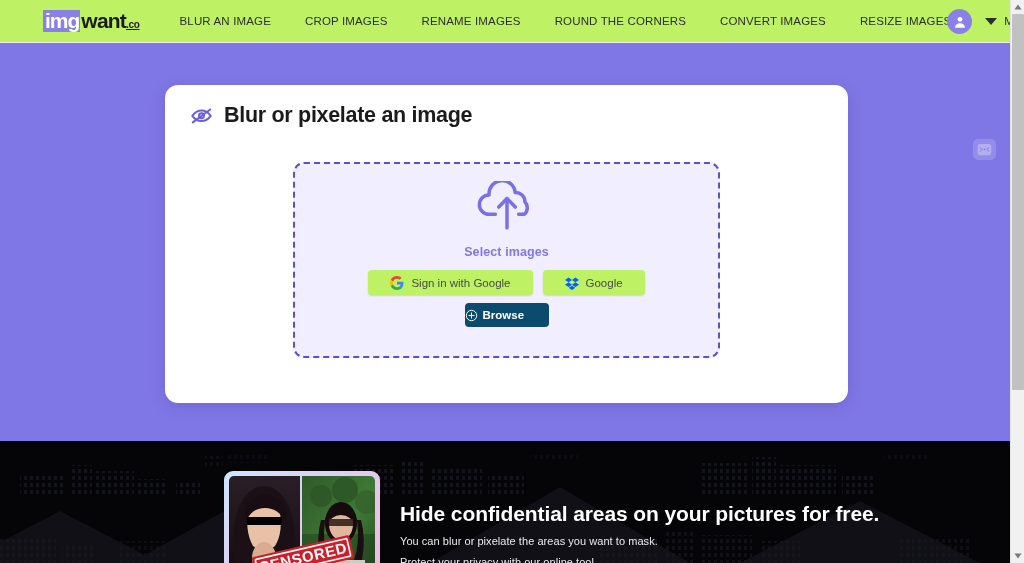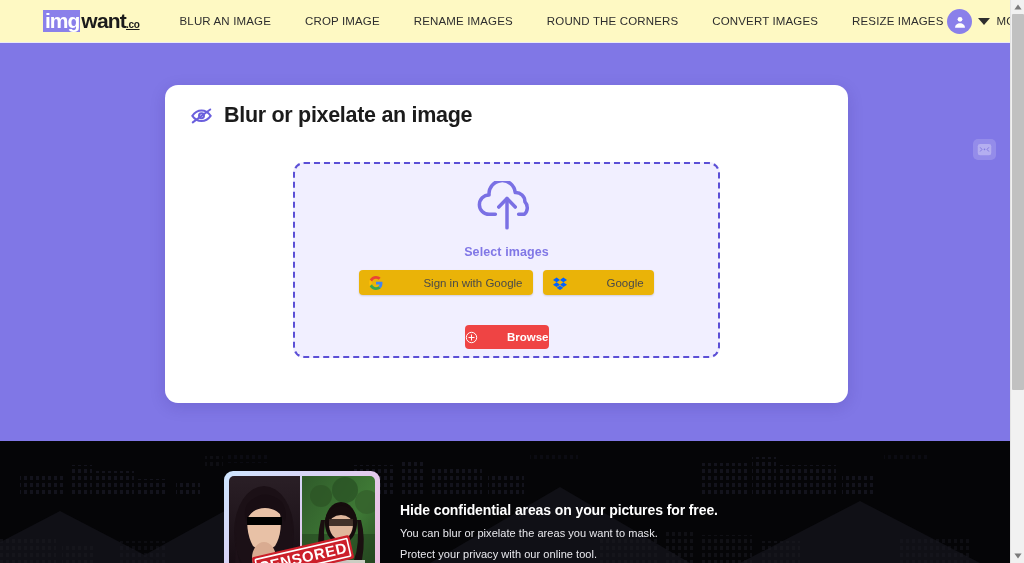--- a/index.html
+++ b/index.html
@@ -8,21 +8,21 @@
     overflow: hidden;
     font-family: "Liberation Sans", sans-serif;
     background: #fff;
   }
   #page { position: relative; width: 1024px; height: 563px; overflow: hidden; }
 
   
   .navbar {
     position: absolute; top: 0; left: 0;
     width: 1010px; height: 43px;
-    background: #fef9c3;
+    background: #bef264;
     display: flex; align-items: center;
     border-bottom: 1px solid #eceaf5;
     z-index: 5;
   }
   .logo {
     display: flex; align-items: baseline;
     margin-left: 43px;
     font-weight: bold;
     letter-spacing: -0.5px;
     cursor: pointer;
@@ -112,38 +112,37 @@
   .cloud-wrap { margin-top: 17px; }
   .select-images {
     margin-top: 5px;
     font-size: 12.5px; font-weight: bold; color: #8077e6;
     letter-spacing: 0.1px;
     cursor: pointer;
   }
   .provider-row { display: flex; margin-top: 11px; }
   .provider-btn {
     height: 25px;
-    background: #eab308;
+    background: #bef264;
     border-radius: 4px;
     display: flex; align-items: center;
-    padding: 0 10px;
+    padding: 0 22px;
     box-shadow: 0 1px 2px rgba(0,0,0,0.14);
     cursor: pointer;
-    gap: 33px;
   }
   .provider-btn + .provider-btn { margin-left: 10px; }
   .provider-label {
     font-size: 11.5px; color: #4a4a4a; margin-left: 7px; white-space: nowrap;
   }
   .browse-btn {
-    margin-top: 30px;
+    margin-top: 8px;
     width: 84px; height: 24px;
-    background: #ef4444;
+    background: #0c4a6e;
     border-radius: 4px;
-    display: flex; align-items: center; justify-content: space-between;
+    display: flex; align-items: center; justify-content: flex-start;
     cursor: pointer;
     border: none;
   }
   .browse-label {
     font-size: 11.5px; font-weight: bold; color: #ffffff; margin-left: 5px;
   }
   .float-widget {
     position: absolute; right: 14px; top: 96px;
     width: 23px; height: 21px;
     border-radius: 5px;
@@ -164,21 +163,21 @@
     position: absolute; left: 224px; top: 30px;
     width: 156px; height: 120px;
     border-radius: 9px;
     padding: 5px;
     background: linear-gradient(135deg,#cfe6ff 0%,#d8d3f5 35%,#e8c6e8 65%,#f0b9d8 100%);
     overflow: hidden;
   }
   .collage-inner { position: relative; width: 100%; height: 100%; border-radius: 5px; overflow: hidden; }
   .dark-text { position: absolute; left: 400px; top: 61px; }
   .dark-h {
-    font-size: 14px; font-weight: bold; color: #ffffff; letter-spacing: -0.1px;
+    font-size: 21px; font-weight: bold; color: #ffffff; letter-spacing: -0.1px;
   }
   .dark-p {
     font-size: 11px; color: #e9e9ee; margin-top: 9px; letter-spacing: 0.05px;
   }
 
   
   .scrollbar {
     position: absolute; right: 0; top: 0;
     width: 14px; height: 563px;
     background: #f1f1f1;
@@ -208,21 +207,21 @@
   <div class="navbar">
 
     <div class="logo">
       <span class="logo-img">img</span>
       <span class="logo-tools">want</span>
       <span class="logo-co">.co</span>
     </div>
 
     <div class="nav-links">
       <span class="nav-link">BLUR AN IMAGE</span>
-      <span class="nav-link">CROP IMAGE</span>
+      <span class="nav-link">CROP IMAGES</span>
       <span class="nav-link">RENAME IMAGES</span>
       <span class="nav-link">ROUND THE CORNERS</span>
       <span class="nav-link">CONVERT IMAGES</span>
       <span class="nav-link">RESIZE IMAGES</span>
       <span class="nav-more">
         <span class="caret"></span>
         <span class="nav-more-label">MORE</span>
       </span>
     </div>
 

